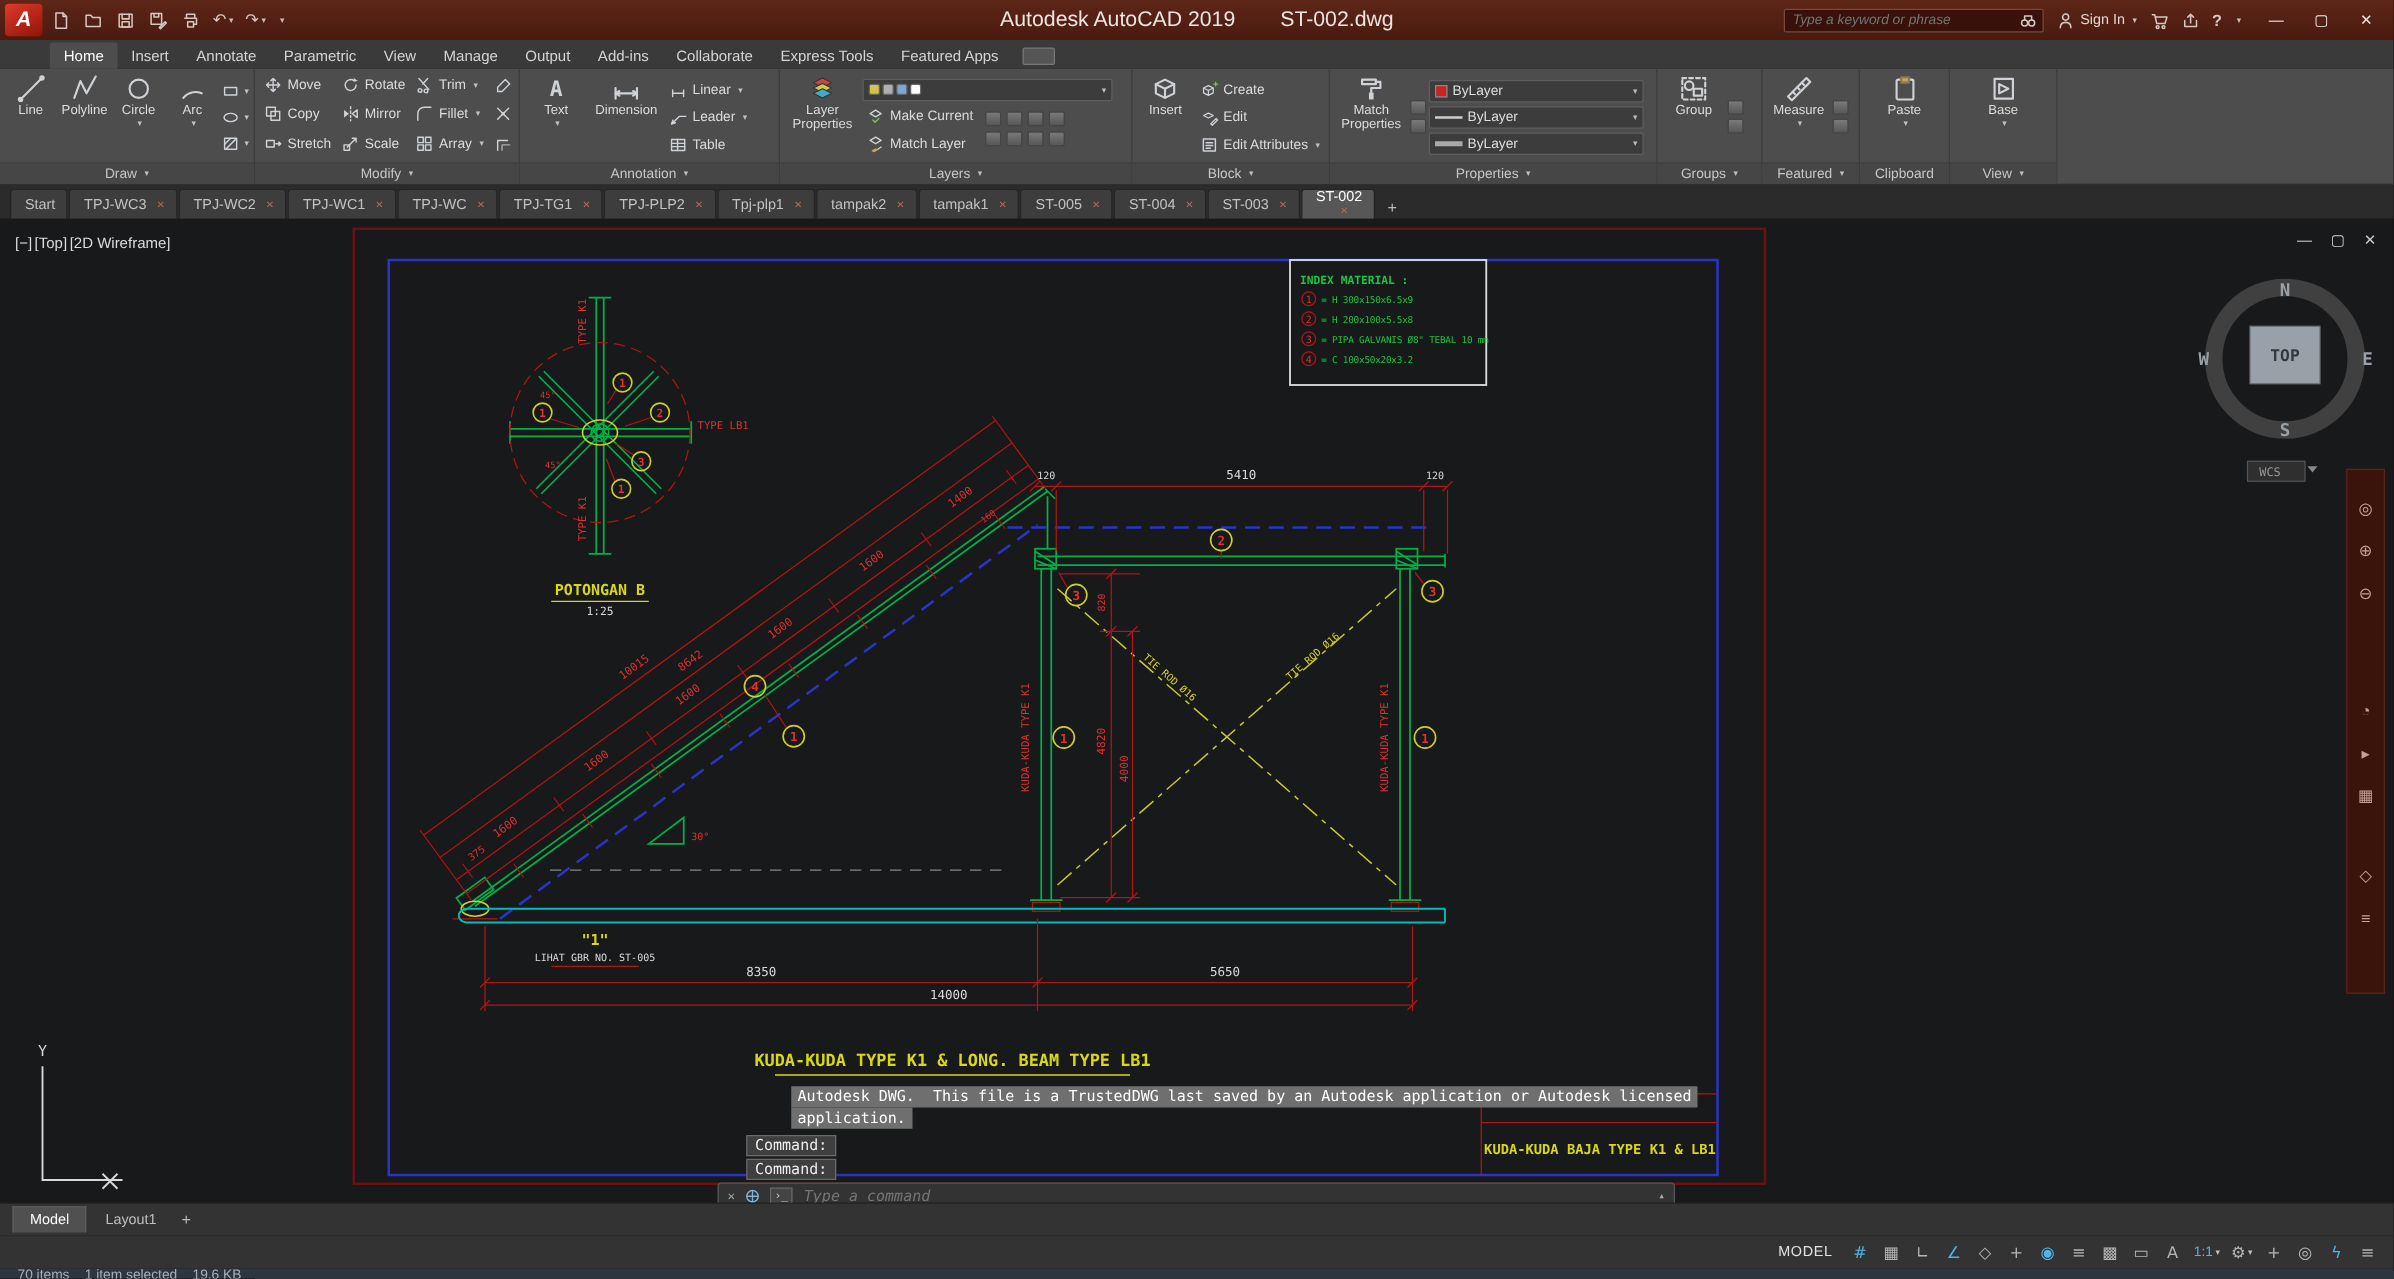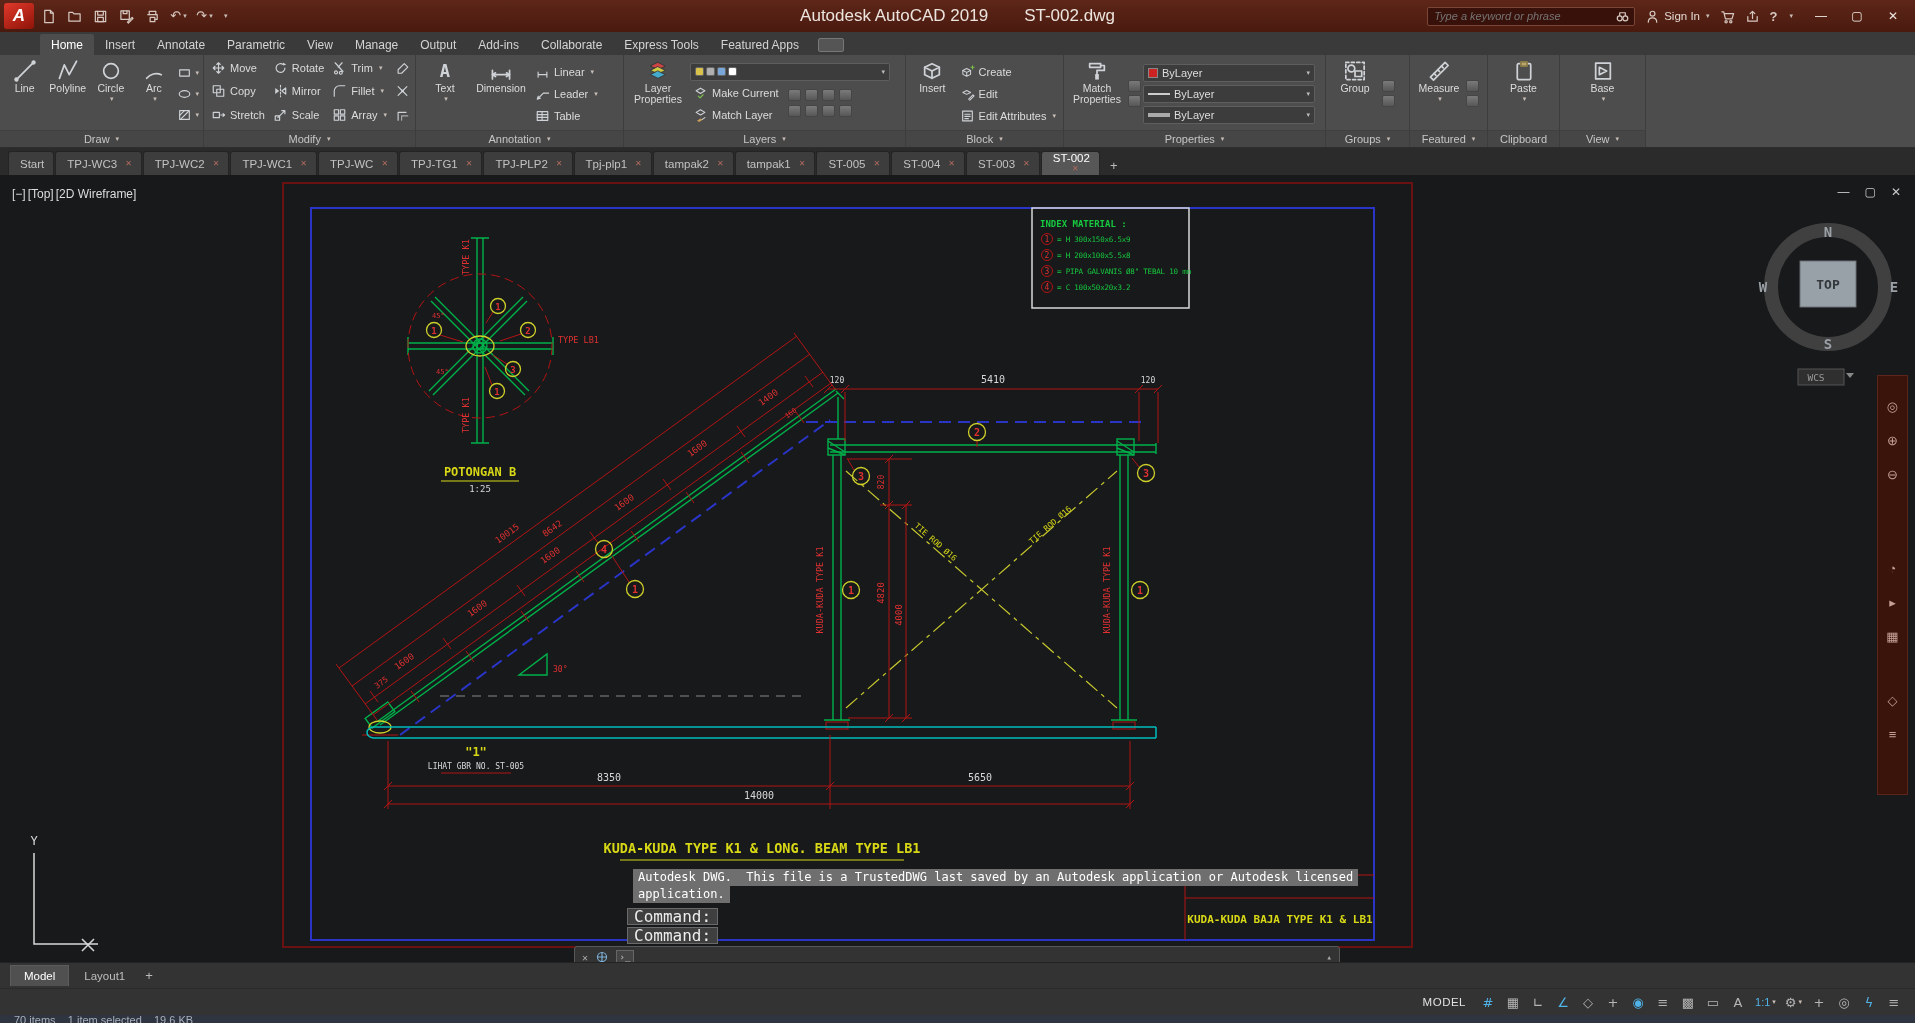--- a/index.html
+++ b/index.html
@@ -60,21 +60,21 @@
   .ftab.active{background:#575757;color:#fff;flex-direction:column;}
   .ftab .fclose{font-size:8px;color:#b06a5e;margin-left:8px;}
   .fplus{width:20px;height:20px;display:flex;align-items:center;justify-content:center;color:#bbb;font-size:13px;margin-left:3px;}
   
   .canvas{position:relative;height:787px;background:#17191b;overflow:hidden;}
   .canvas svg.dwg{position:absolute;left:0;top:0;}
   .vp-label{position:absolute;left:12px;top:12px;font-size:12px;color:#dcdcdc;display:flex;gap:2px;}
   .canvas-ctrl{position:absolute;right:14px;top:10px;display:flex;gap:15px;font-size:12px;color:#cbcbcb;}
   .textwin{position:absolute;left:633px;top:694px;font-family:"DejaVu Sans Mono",monospace;font-size:12px;line-height:17px;color:#fff;}
   .twline{display:inline-block;background:#6f6f6f;padding:0 5px;white-space:pre;}
-  .cmdprompt{position:absolute;left:627px;font-family:"DejaVu Sans Mono",monospace;font-size:16px;color:#ededed;
+  .cmdprompt{position:absolute;left:597px;font-family:"DejaVu Sans Mono",monospace;font-size:12px;color:#ededed;
     background:#3f3f3f;border:1px solid #6a6a6a;padding:0 6px;line-height:15px;}
   .cmdbar{position:absolute;left:574px;top:771px;width:766px;height:22px;background:#333;border:1px solid #585858;border-radius:3px;
     display:flex;align-items:center;gap:7px;padding:0 7px;font-family:"DejaVu Sans Mono",monospace;}
   .cmdbar .cx{color:#a9a9a9;font-size:10px;}
   .cmdbar svg{width:14px;height:14px;stroke:#7fb2d9;fill:none;stroke-width:1.3;}
   .promptchip{width:18px;height:15px;border:1px solid #666;background:#444;color:#ccc;font-size:9px;display:flex;align-items:center;justify-content:center;}
   .cmdbar input{flex:1;background:transparent;border:none;outline:none;font-style:italic;font-size:12px;color:#9a9a9a;font-family:"DejaVu Sans Mono",monospace;}
   .cmdbar .cup{margin-left:auto;color:#a9a9a9;font-size:9px;}
   .viewcube{position:absolute;left:1750px;top:28px;width:170px;height:195px;}
   .sidebar-strip{position:absolute;left:1877px;top:200px;width:31px;height:420px;background:#3a130b;border:1px solid #5c241a;
@@ -892,20 +892,21 @@
   <div class="cmdprompt" style="top:733px">Command:</div>
   <div class="cmdprompt" style="top:752px">Command:</div>
 
   <div class="cmdbar">
     <span class="cx">✕</span>
     <svg viewBox="0 0 16 16">
         <circle cx="8" cy="8" r="5.2"></circle>
         <path d="M8 2.8v10.4M2.8 8h10.4"></path>
       </svg>
     <span class="promptchip">›_</span>
+    <input placeholder="Type a command" style="">
     <span class="cup">▴</span>
   </div>
 </div>
 
 <div class="modelbar">
   <span class="lttab active">Model</span>
   <span class="lttab">Layout1</span>
   <span class="ltplus">+</span>
 </div>
 

